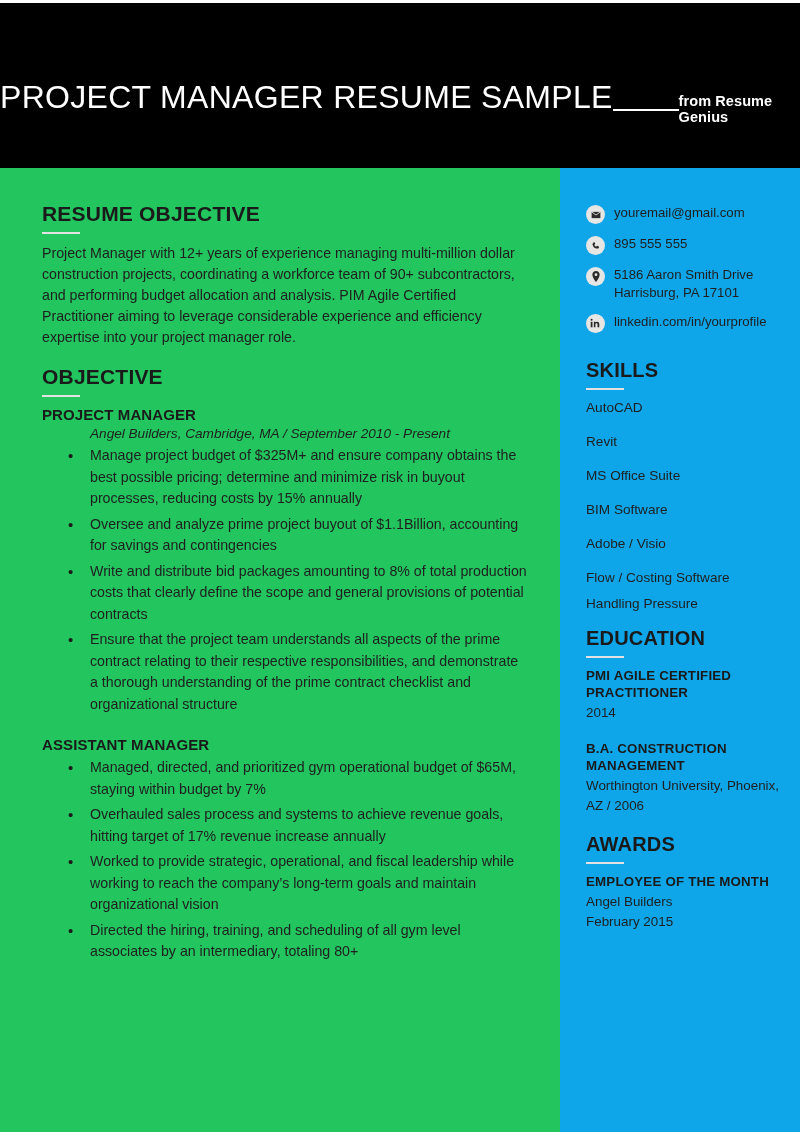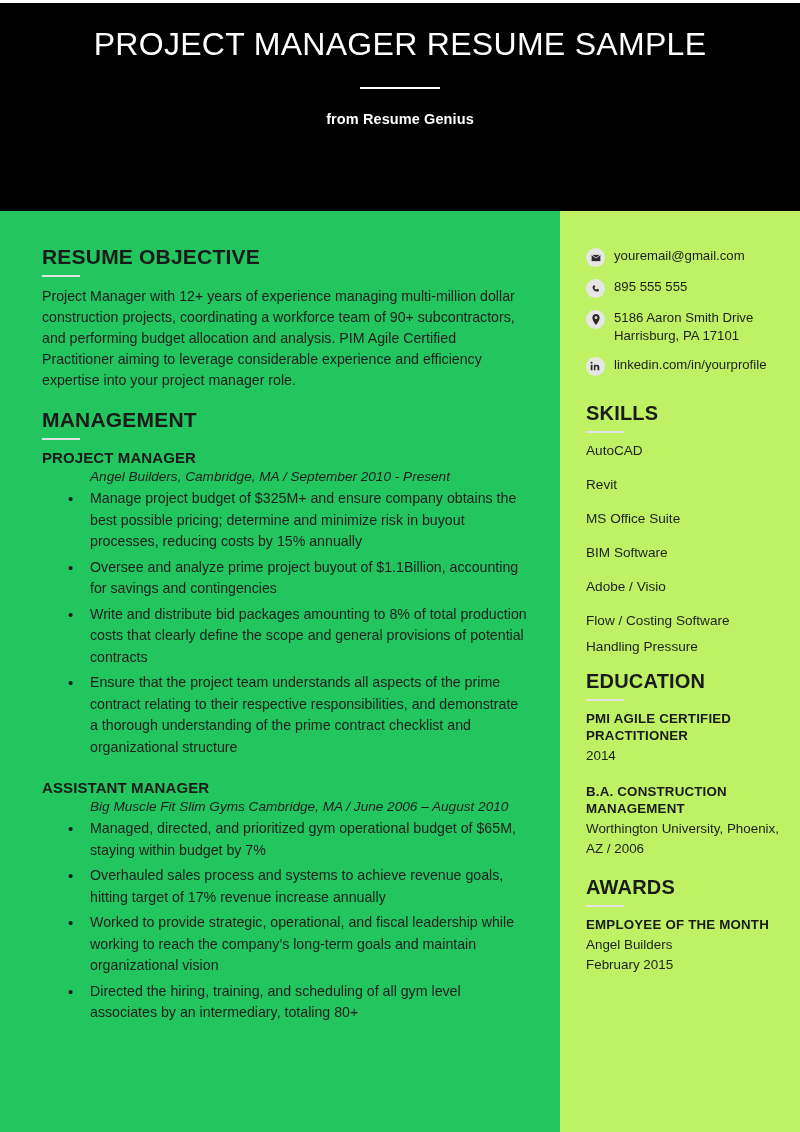--- a/index.html
+++ b/index.html
@@ -13,25 +13,24 @@
     font-family: "Liberation Sans", sans-serif;
     color: #1a1a1a;
     position: relative;
     overflow: hidden;
   }
 
   
   .header {
     background: #000000;
     width: 800px;
-    height: 208px;
+    height: 165px;
     margin-top: 3px;
     box-sizing: border-box;
     display: flex;
-    flex-direction: column;
     align-items: center;
     justify-content: flex-start;
     padding-top: 24px;
   }
   .header-title {
     color: #ffffff;
     font-size: 32px;
     font-weight: 400;
     letter-spacing: 0.3px;
     line-height: 1.1;
@@ -62,21 +61,21 @@
   .main-col {
     width: 560px;
     box-sizing: border-box;
     padding: 34px 30px 0 42px;
     background: #22c55e;
   }
   .side-col {
     width: 240px;
     box-sizing: border-box;
     padding: 36px 10px 0 26px;
-    background: #bef264;
+    background: #0ea5e9;
   }
 
   
   .sec-head {
     font-size: 21px;
     font-weight: bold;
     letter-spacing: 0.2px;
     color: #1a1a1a;
     line-height: 1.1;
   }
@@ -212,37 +211,36 @@
 
     <div>
       <div class="sec-head">RESUME OBJECTIVE</div>
       <div class="sec-rule"></div>
       <div class="objective-text">Project Manager with 12+ years of experience managing multi-million dollar construction projects, coordinating a workforce team of 90+ subcontractors, and performing budget allocation and analysis. PIM Agile Certified Practitioner aiming to leverage considerable experience and efficiency expertise into your project manager role.</div>
     </div>
 
     <div class="section-spacer"></div>
 
     <div>
-      <div class="sec-head">MANAGEMENT</div>
+      <div class="sec-head">OBJECTIVE</div>
       <div class="sec-rule"></div>
 
       <div class="exp-block">
         <div class="job-title">PROJECT MANAGER</div>
         <div class="job-meta">Angel Builders, Cambridge, MA  /  September 2010 - Present</div>
         <ul class="bullets">
           <li>Manage project budget of $325M+ and ensure company obtains the best possible pricing; determine and minimize risk in buyout processes, reducing costs by 15% annually</li>
           <li>Oversee and analyze prime project buyout of $1.1Billion, accounting for savings and contingencies</li>
           <li>Write and distribute bid packages amounting to 8% of total production costs that clearly define the scope and general provisions of potential contracts</li>
           <li>Ensure that the project team understands all aspects of the prime contract relating to their respective responsibilities, and demonstrate a thorough understanding of the prime contract checklist and organizational structure</li>
         </ul>
       </div>
 
       <div class="exp-block exp-gap">
         <div class="job-title">ASSISTANT MANAGER</div>
-        <div class="job-meta">Big Muscle Fit Slim Gyms Cambridge, MA  /  June 2006 – August 2010</div>
         <ul class="bullets">
           <li>Managed, directed, and prioritized gym operational budget of $65M, staying within budget by 7%</li>
           <li>Overhauled sales process and systems to achieve revenue goals, hitting target of 17% revenue increase annually</li>
           <li>Worked to provide strategic, operational, and fiscal leadership while working to reach the company’s long-term goals and maintain organizational vision</li>
           <li>Directed the hiring, training, and scheduling of all gym level associates by an intermediary, totaling 80+</li>
         </ul>
       </div>
     </div>
 
   </div>

